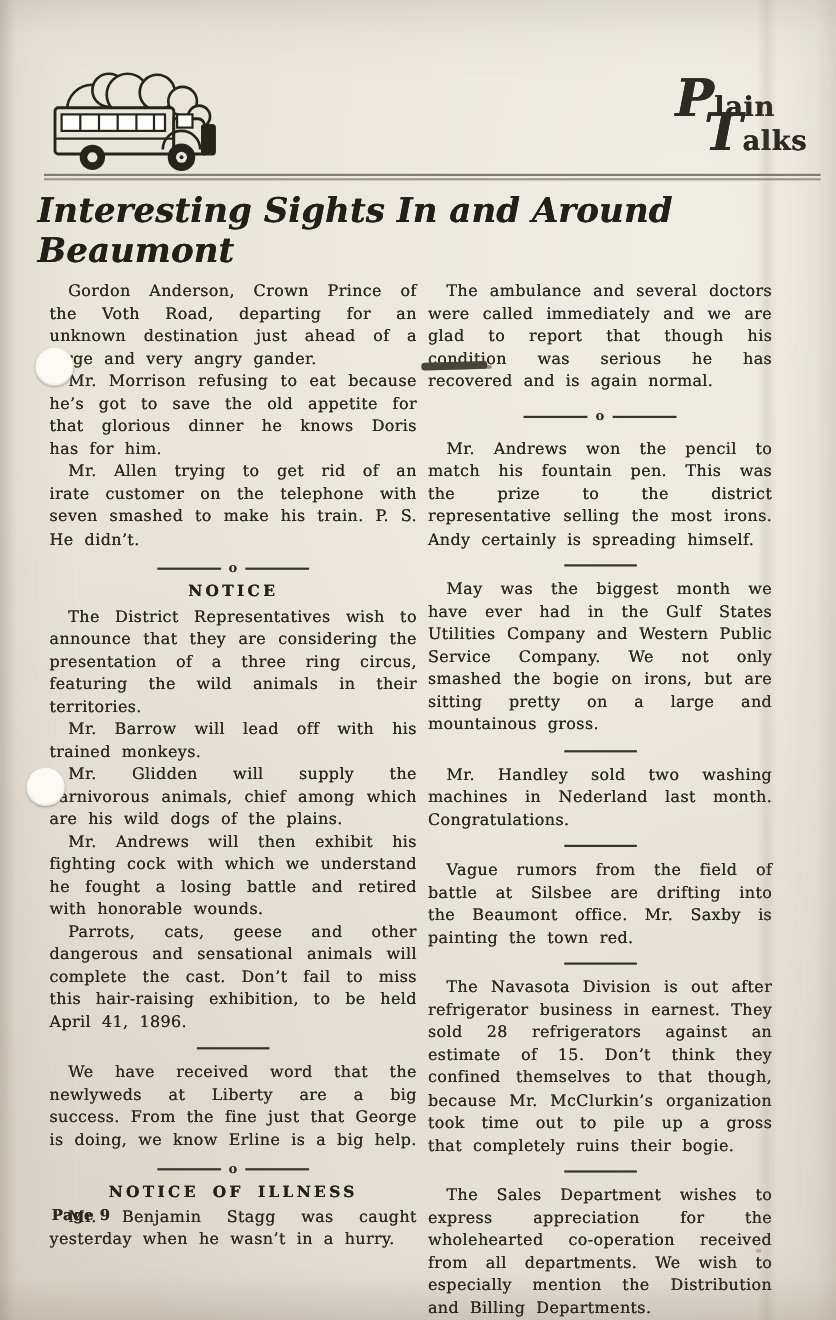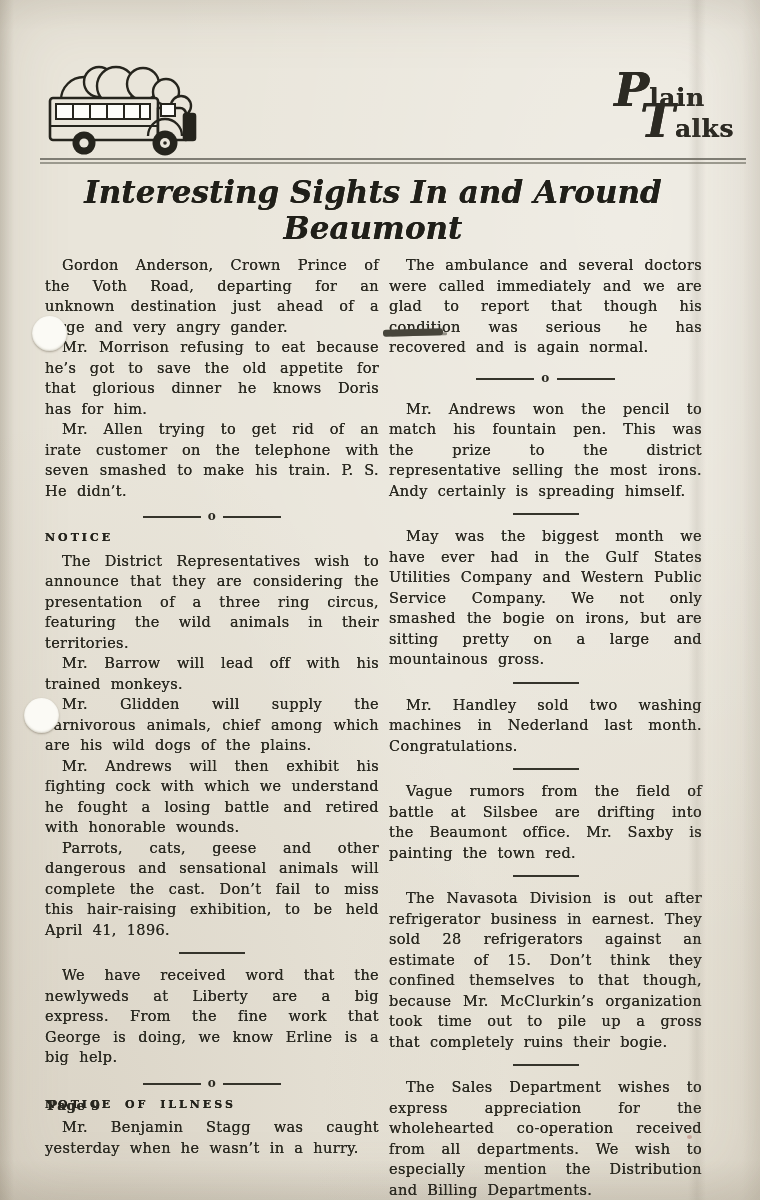--- a/index.html
+++ b/index.html
@@ -42,21 +42,21 @@
   .logo-rest{font-size:25px;font-weight:bold;letter-spacing:.5px;}
   .header-rule{
     margin:0 14px 0 40px;height:2px;
     border-top:2px solid #7f7d74;
     border-bottom:2px solid #9b998e;
   }
 
   
   .page-title{
     margin:10px 48px 0 34px;
-    text-align:center;
+    text-align:left;
     font-size:31px;font-weight:bold;font-style:italic;
     color:#201f19;
     text-shadow:0 0 .6px #201f19;
   }
 
   
   .cols{
     display:flex;gap:10px;
     padding:9px 58px 0 45px;
   }
@@ -67,21 +67,22 @@
     margin:0;
     text-align:justify;
     text-indent:17px;
     hyphens:auto;
     -webkit-hyphens:auto;
     text-shadow:0 0 .45px #2a2921;
   }
   .col-right .para{margin-bottom:2px;}
   .section-heading{
     margin:1px 0 2px;
-    font-size:11px;font-weight:bold;
+    text-align:center;
+    font-size:14px;font-weight:bold;
     letter-spacing:3px;
     color:#23221b;
     text-shadow:0 0 .5px #23221b;
   }
   .divider-o{
     display:flex;align-items:center;justify-content:center;gap:7px;
     margin:8px auto 3px;height:16px;
   }
   .col-right .divider-o{margin:13px auto 12px;}
   .divider-o .dl{width:58px;height:2px;background:#35342b;}
@@ -182,21 +183,21 @@
           <span class="dg">o</span>
           <span class="dl"></span>
         </div>
         <h3 class="section-heading">NOTICE</h3>
         <p class="para">The District Representatives wish to announce that they are considering the presentation of a three ring circus, featuring the wild animals in their territories.</p>
         <p class="para">Mr. Barrow will lead off with his trained monkeys.</p>
         <p class="para">Mr. Glidden will supply the carnivorous animals, chief among which are his wild dogs of the plains.</p>
         <p class="para">Mr. Andrews will then exhibit his fighting cock with which we understand he fought a losing battle and retired with honorable wounds.</p>
         <p class="para">Parrots, cats, geese and other dangerous and sensational animals will complete the cast. Don’t fail to miss this hair-raising exhibition, to be held April 41, 1896.</p>
         <div class="divider-short"></div>
-        <p class="para">We have received word that the newlyweds at Liberty are a big express. From the fine work that George is doing, we know Erline is a big help.</p>
+        <p class="para">We have received word that the newlyweds at Liberty are a big success. From the fine just that George is doing, we know Erline is a big help.</p>
         <div class="divider-o">
           <span class="dl"></span>
           <span class="dg">o</span>
           <span class="dl"></span>
         </div>
         <h3 class="section-heading">NOTICE OF ILLNESS</h3>
         <p class="para">Mr. Benjamin Stagg was caught yesterday when he wasn’t in a hurry.</p>
       </div>
     <div class="col col-right">
         <p class="para">The ambulance and several doctors were called immediately and we are glad to report that though his condition was serious he has recovered and is again normal.</p>

